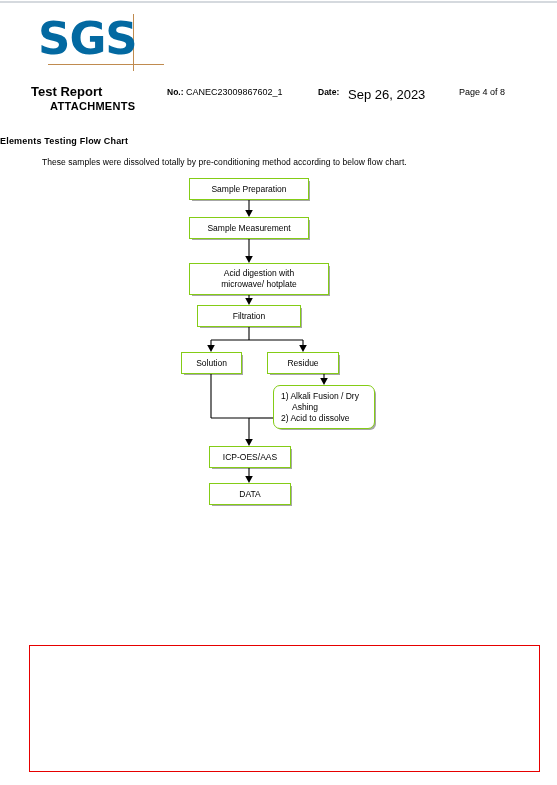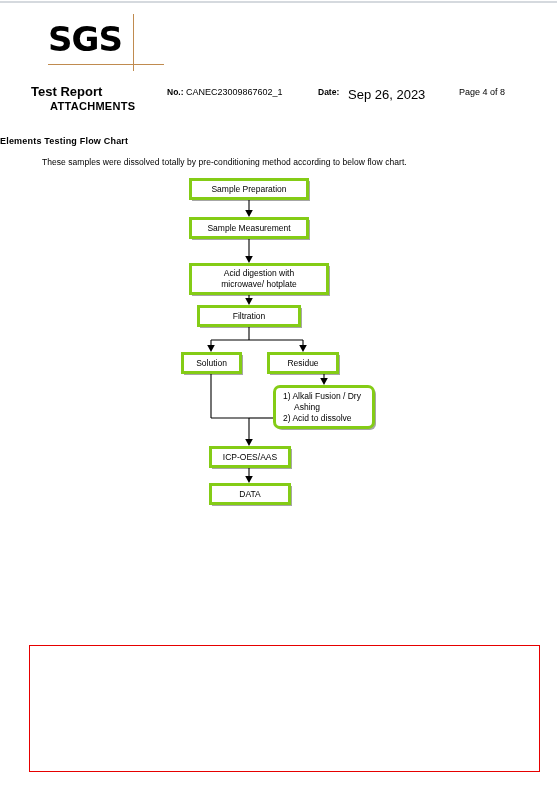--- a/index.html
+++ b/index.html
@@ -25,26 +25,26 @@
   }
 
   
   #logo-block {
     position: absolute;
     left: 38px; top: 14px;
     width: 130px; height: 60px;
   }
   #logo-text {
     position: absolute;
-    left: 10px; top: -4px;
+    left: 0; top: -4px;
     font-family: "DejaVu Sans", sans-serif;
     font-weight: bold;
-    font-size: 34px;
+    font-size: 45px;
     letter-spacing: -1px;
-    color: #000000;
+    color: #0369a1;
     line-height: 58px;
   }
   #logo-vline {
     position: absolute;
     left: 95px; top: 0px;
     width: 1px; height: 57px;
     background: #c08b4f;
   }
   #logo-hline {
     position: absolute;
@@ -116,21 +116,21 @@
 
   
   #flowchart {
     position: absolute;
     left: 0; top: 0;
     width: 557px; height: 785px;
     pointer-events: none;
   }
   .node {
     position: absolute;
-    border: 3px solid #84cc16;
+    border: 1px solid #84cc16;
     background: #fff;
     box-sizing: border-box;
     display: flex;
     align-items: center;
     justify-content: center;
     text-align: center;
     font-size: 8.5px;
     line-height: 11px;
     box-shadow: 2px 2px 0 -1px rgba(0,0,0,0.35);
   }

